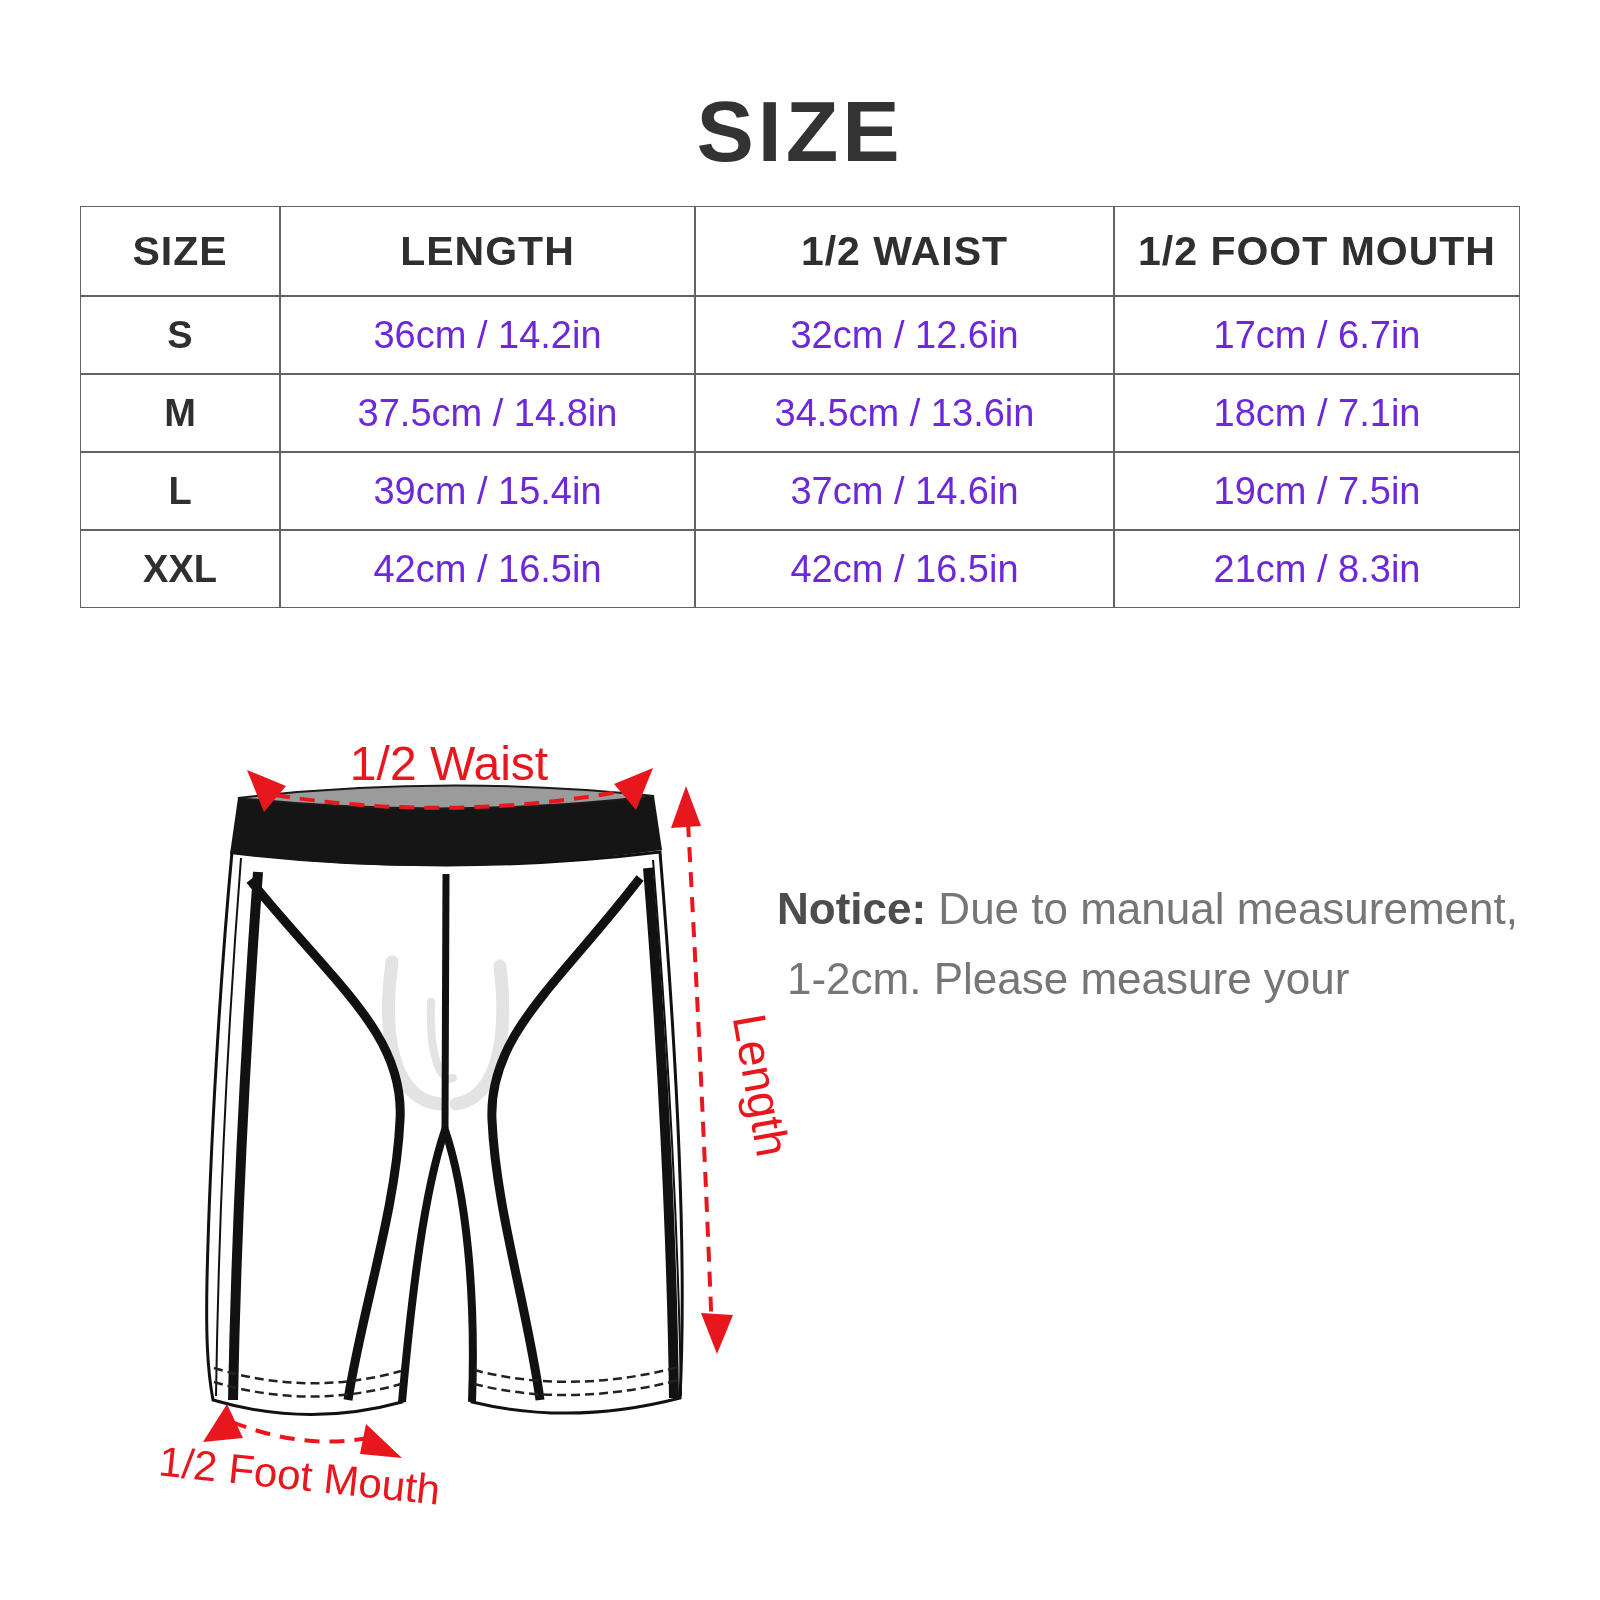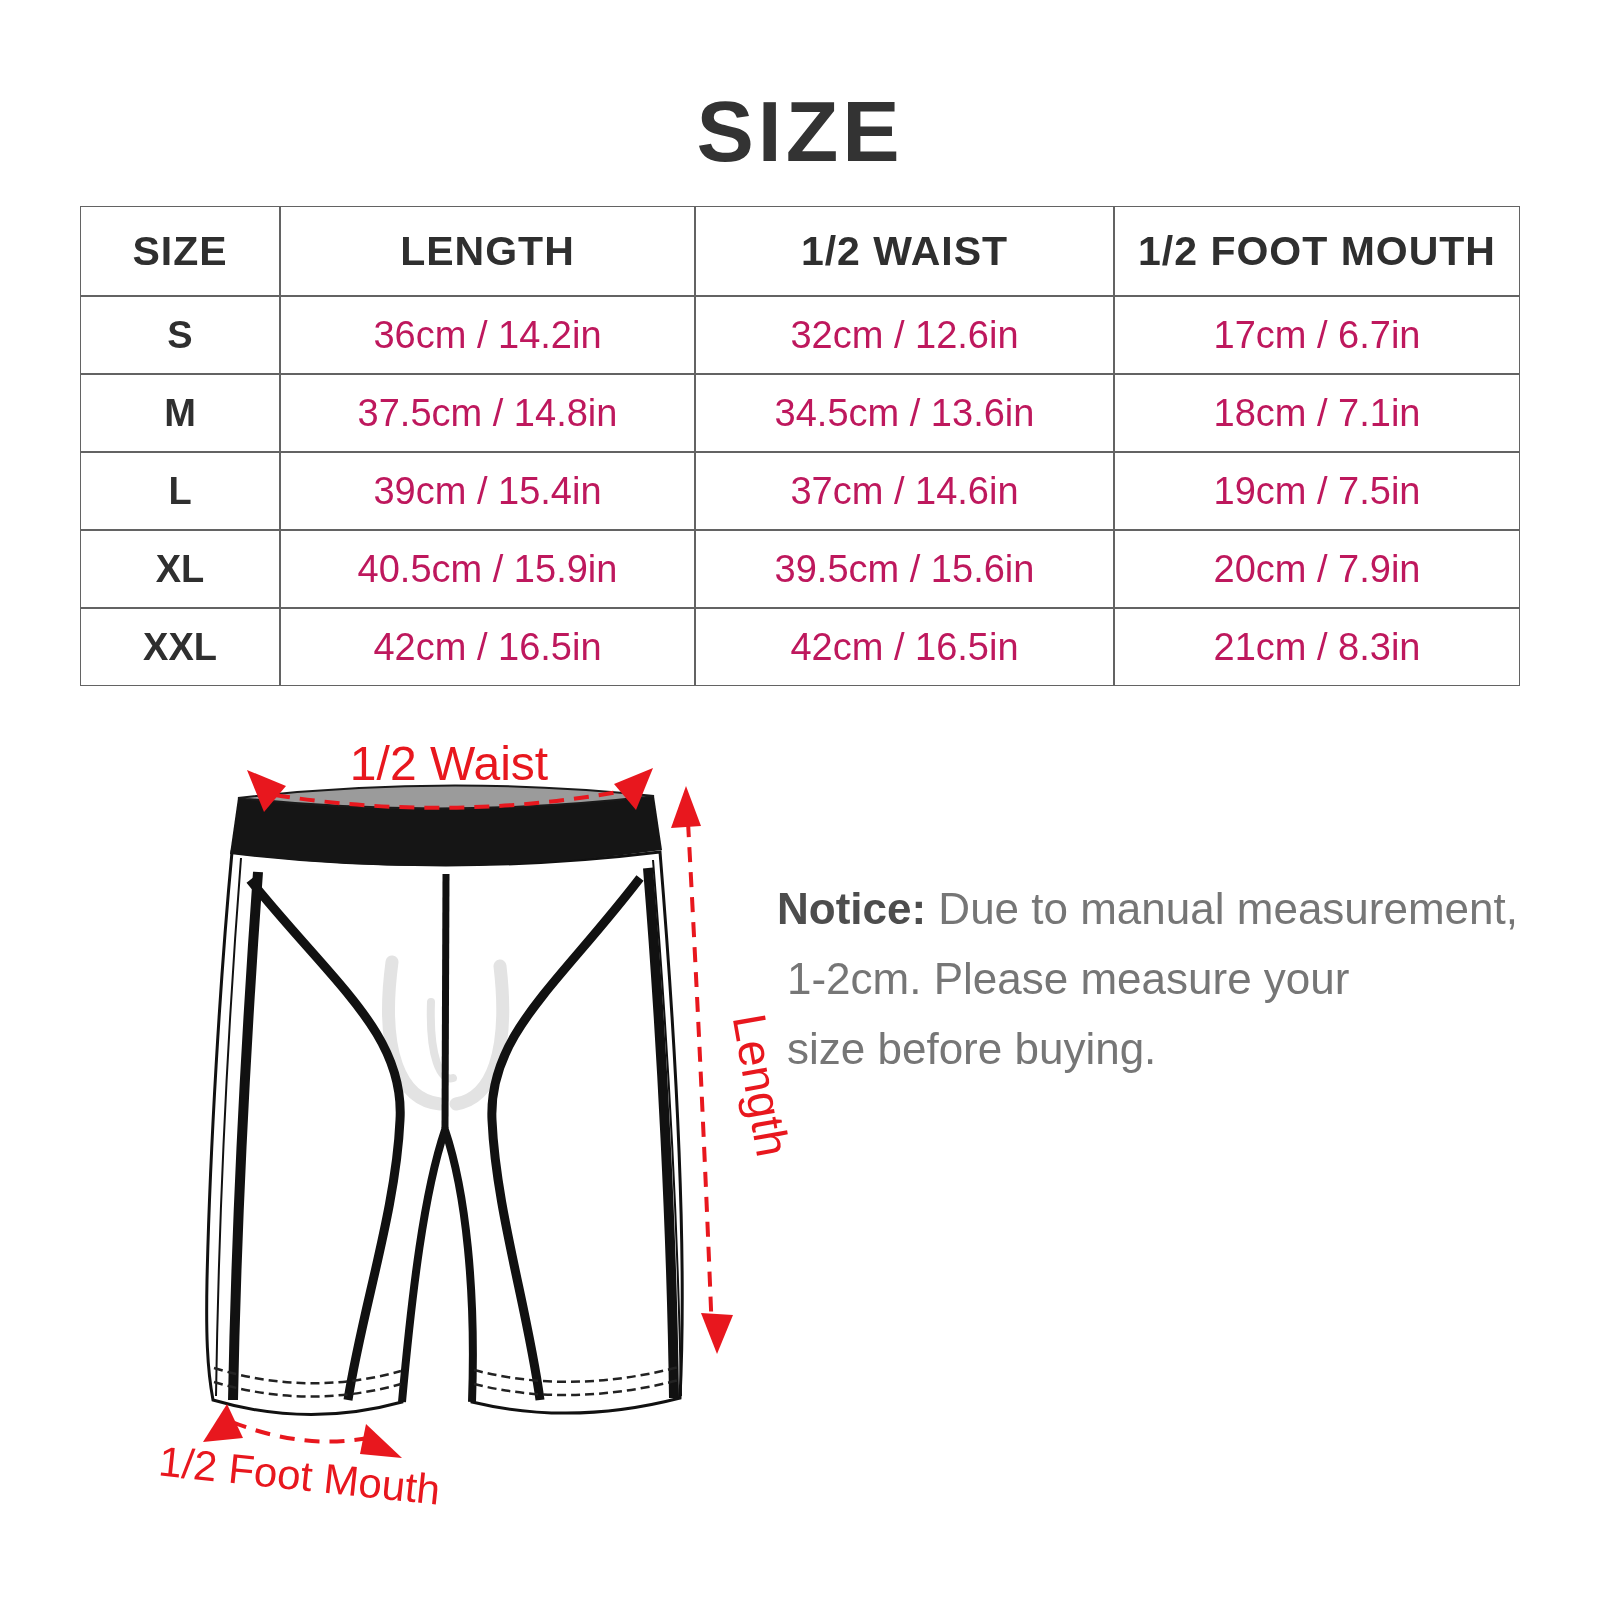--- a/index.html
+++ b/index.html
@@ -45,21 +45,21 @@
   table.size-table th {
     height: 86px;
     font-size: 41px;
     font-weight: bold;
     color: #2f2f2f;
     letter-spacing: 1px;
   }
   table.size-table td {
     height: 74px;
     font-size: 38px;
-    color: #be185d;
+    color: #6d28d9;
   }
   table.size-table td.size-cell {
     font-weight: bold;
     color: #2f2f2f;
   }
   .diagram-wrap {
     position: absolute;
     left: 100px;
     top: 700px;
     width: 700px;
@@ -114,26 +114,20 @@
         <td class="size-cell">M</td>
         <td>37.5cm / 14.8in</td>
         <td>34.5cm / 13.6in</td>
         <td>18cm / 7.1in</td>
       </tr>
       <tr>
         <td class="size-cell">L</td>
         <td>39cm / 15.4in</td>
         <td>37cm / 14.6in</td>
         <td>19cm / 7.5in</td>
-      </tr>
-      <tr>
-        <td class="size-cell">XL</td>
-        <td>40.5cm / 15.9in</td>
-        <td>39.5cm / 15.6in</td>
-        <td>20cm / 7.9in</td>
       </tr>
       <tr>
         <td class="size-cell">XXL</td>
         <td>42cm / 16.5in</td>
         <td>42cm / 16.5in</td>
         <td>21cm / 8.3in</td>
       </tr>
     </tbody>
   </table>
 
@@ -202,16 +196,15 @@
       <text x="198" y="790" text-anchor="middle" transform="rotate(6 198 790)" font-family="Liberation Sans, sans-serif" font-size="42" fill="#e8171e">1/2 Foot Mouth</text>
     </svg>
   </div>
 
   <div class="notice">
     <div class="nline">
       <span class="nbold">Notice:</span>
       <span>Due to manual measurement,</span>
     </div>
     <div class="nline indent">1-2cm. Please measure your</div>
-    <div class="nline indent">size before buying.</div>
   </div>
 
 </div>
 
 </body></html>

